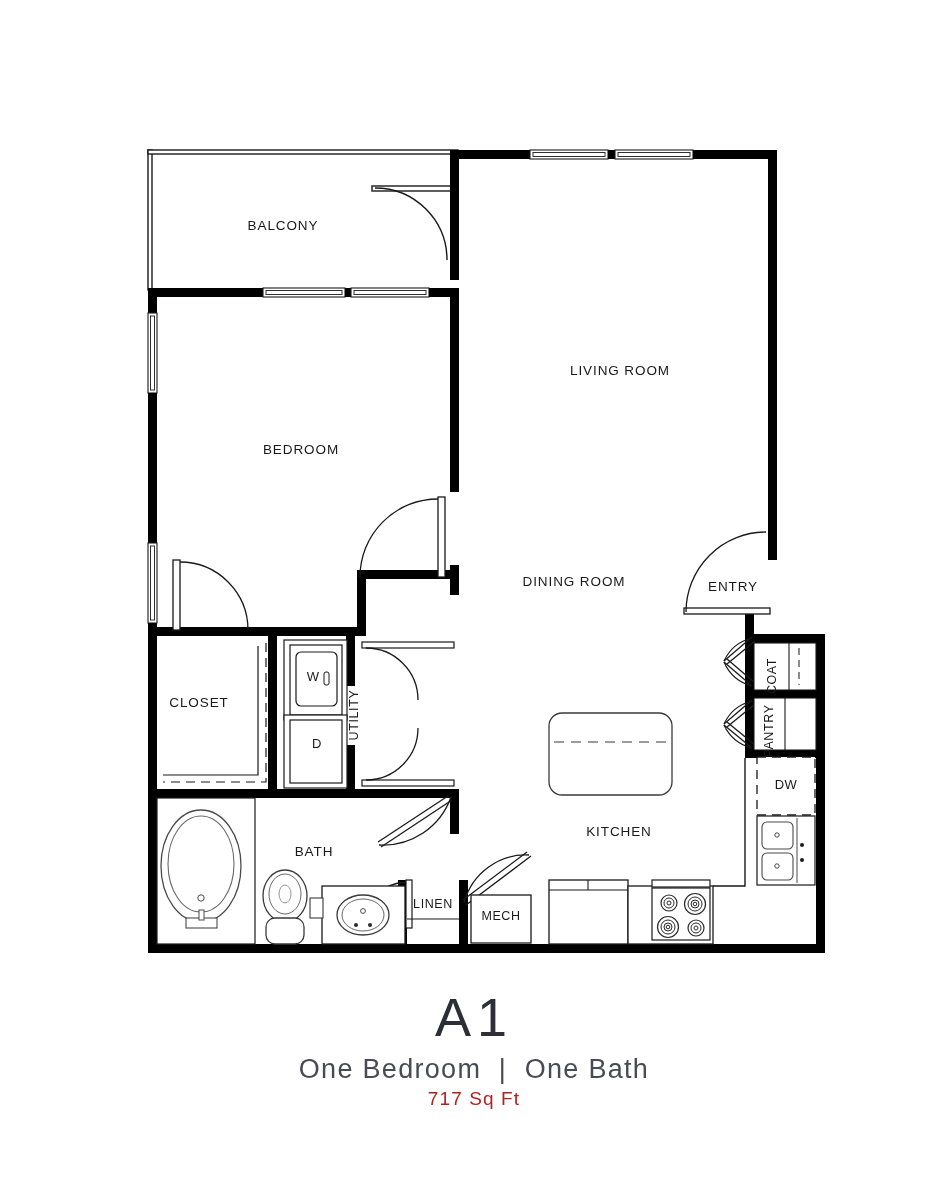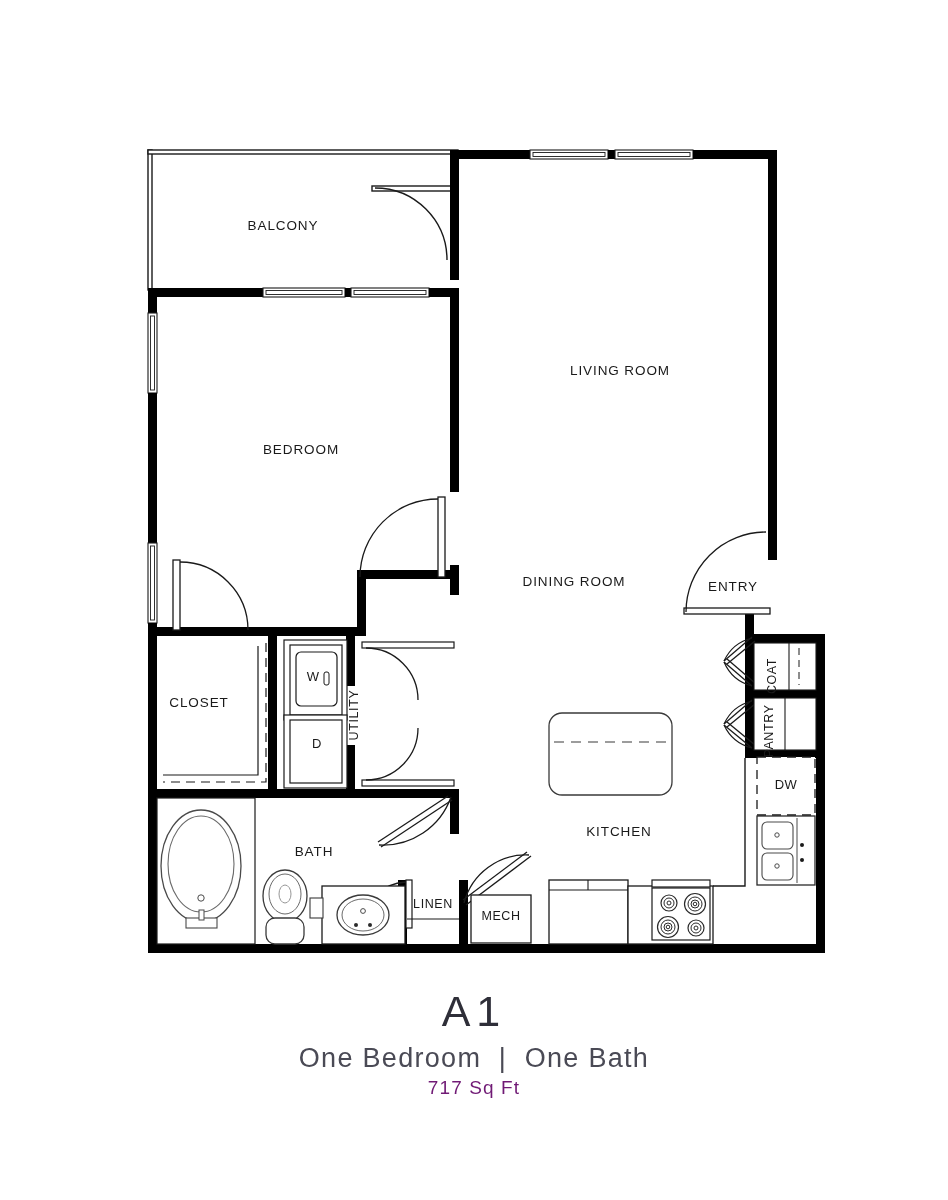--- a/index.html
+++ b/index.html
@@ -52,42 +52,42 @@
   .title-block {
     position: absolute;
     left: 0;
     top: 990px;
     width: 948px;
     text-align: center;
     color: #3a3a44;
   }
   .plan-title {
     font-family: "Liberation Sans", sans-serif;
-    font-size: 43px;
+    font-size: 54px;
     font-weight: 300;
     letter-spacing: 6px;
     line-height: 1.0;
     color: #2e2e38;
     margin: 0 0 10px 0;
   }
   .plan-subtitle {
     font-family: "Liberation Sans", sans-serif;
     font-size: 27px;
     font-weight: 300;
     letter-spacing: 1.3px;
     color: #4a4a55;
     margin: 0 0 3px 0;
     white-space: pre;
   }
   .plan-area {
     font-family: "Liberation Sans", sans-serif;
     font-size: 19px;
     font-weight: 300;
     letter-spacing: 1.1px;
-    color: #701a75;
+    color: #b91c1c;
     margin: 0;
   }
 </style>
 </head>
 <body>
 
 <div id="floorplan-root">
 
   <svg class="plan" viewBox="0 0 948 1200">
 

